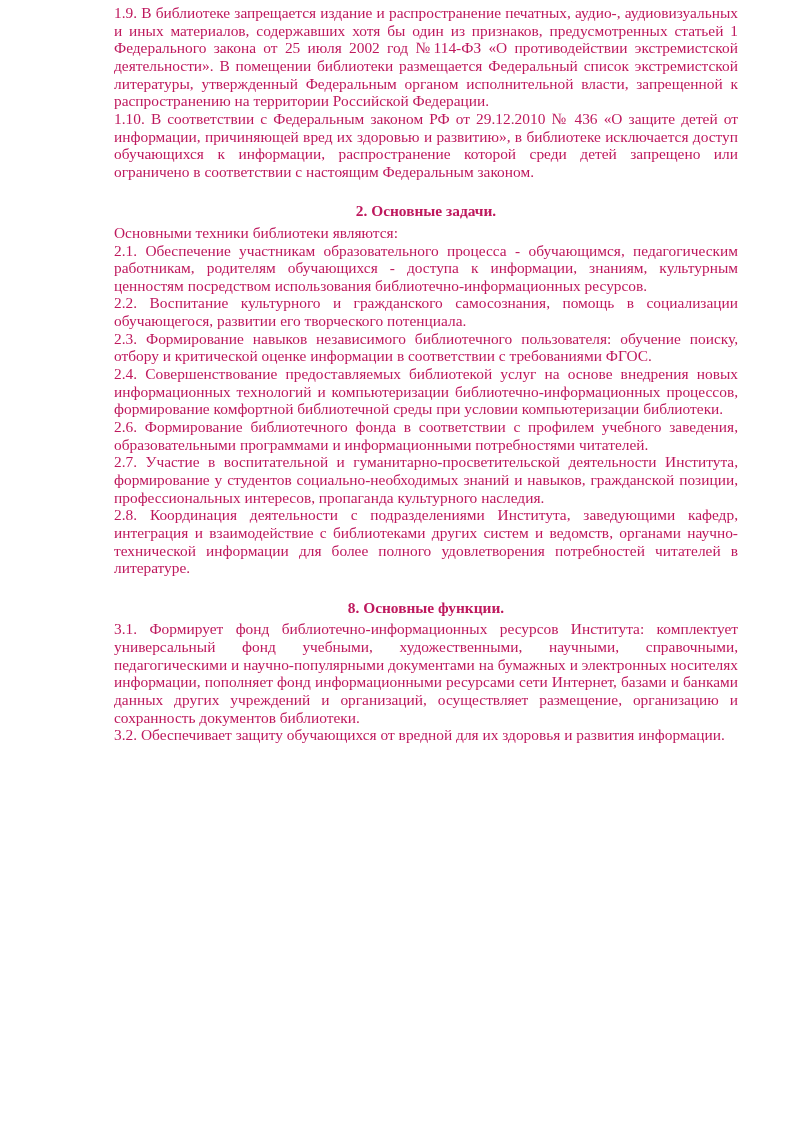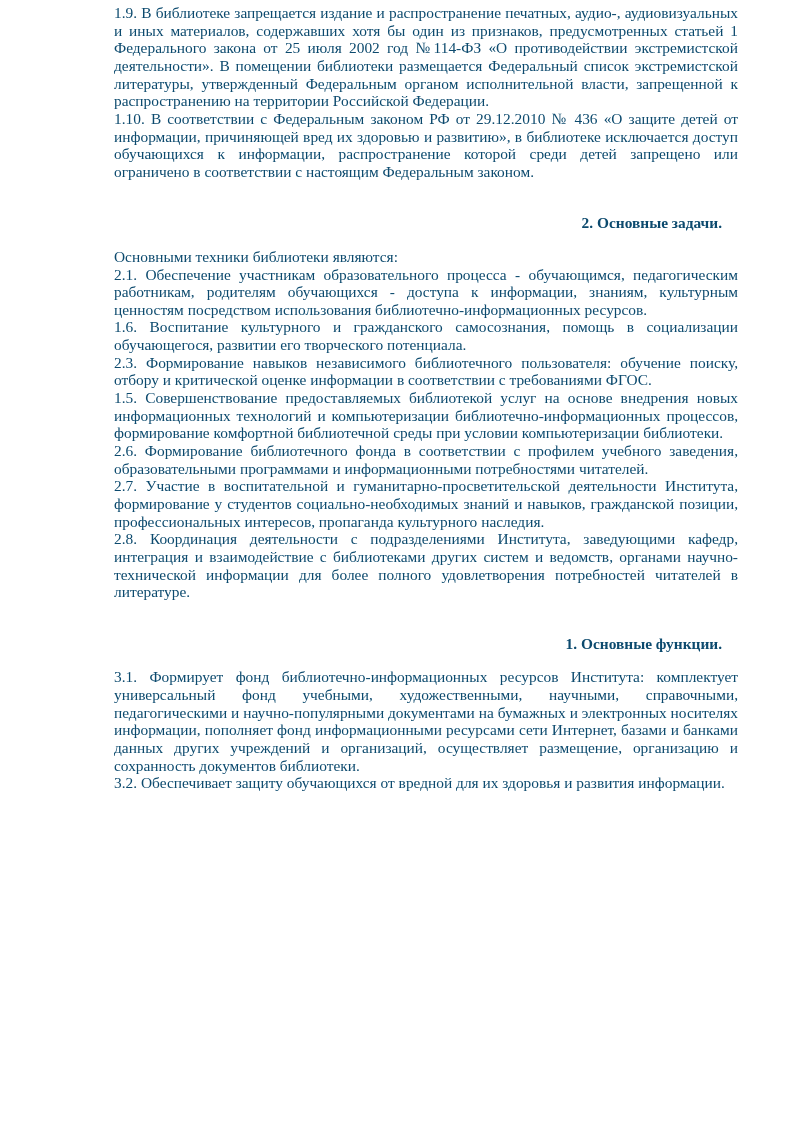--- a/index.html
+++ b/index.html
@@ -1,49 +1,49 @@
 <!DOCTYPE html>
 <html><head>
 <meta charset="utf-8">
 <style>
   html, body { margin: 0; padding: 0; background: #ffffff; }
   body { width: 794px; height: 1123px; overflow: hidden; position: relative; }
   .page {
     position: absolute; left: 114px; top: 4px; width: 624px;
     font-family: "Liberation Serif", "DejaVu Serif", serif;
-    font-size: 15.4px; line-height: 17.65px; color: #0c4a6e;
+    font-size: 15.4px; line-height: 17.65px; color: #be185d;
   }
   .p { margin: 0; text-align: justify; }
   .small { font-size: 12.3px; }
-  .heading { margin: 16px; text-align: right; font-weight: bold; }
+  .heading { margin: 4px; text-align: center; font-weight: bold; }
   .gap { height: 17.65px; }
 </style>
 </head>
 <body>
 
 <div class="page">
   <div>
     <p class="p">1.9. В библиотеке запрещается издание и распространение печатных, аудио-, аудиовизуальных и иных материалов, содержавших хотя бы один из признаков, предусмотренных статьей 1 Федерального закона от 25 июля 2002 год №114-ФЗ «О противодействии экстремистской деятельности». В помещении библиотеки размещается Федеральный список экстремистской литературы, утвержденный Федеральным органом исполнительной власти, запрещенной к распространению на территории Российской Федерации.</p>
     <p class="p">1.10. В соответствии с Федеральным законом РФ от 29.12.2010 № 436 «О защите детей от информации, причиняющей вред их здоровью и развитию», в библиотеке исключается доступ обучающихся к информации, распространение которой среди детей запрещено или ограничено в соответствии с настоящим Федеральным законом.</p>
   </div>
 
   <div class="gap"></div>
 
   <div>
     <p class="heading">2. Основные задачи.</p>
     <p class="p">Основными техники библиотеки являются:</p>
     <p class="p">2.1. Обеспечение участникам образовательного процесса - обучающимся, педагогическим работникам, родителям обучающихся - доступа к информации, знаниям, культурным ценностям посредством использования библиотечно-информационных ресурсов.</p>
-    <p class="p">1.6. Воспитание культурного и гражданского самосознания, помощь в социализации обучающегося, развитии его творческого потенциала.</p>
+    <p class="p">2.2. Воспитание культурного и гражданского самосознания, помощь в социализации обучающегося, развитии его творческого потенциала.</p>
     <p class="p">2.3. Формирование навыков независимого библиотечного пользователя: обучение поиску, отбору и критической оценке информации в соответствии с требованиями ФГОС.</p>
-    <p class="p">1.5. Совершенствование предоставляемых библиотекой услуг на основе внедрения новых информационных технологий и компьютеризации библиотечно-информационных процессов, формирование комфортной библиотечной среды при условии компьютеризации библиотеки.</p>
+    <p class="p">2.4. Совершенствование предоставляемых библиотекой услуг на основе внедрения новых информационных технологий и компьютеризации библиотечно-информационных процессов, формирование комфортной библиотечной среды при условии компьютеризации библиотеки.</p>
     <p class="p">2.6. Формирование библиотечного фонда в соответствии с профилем учебного заведения, образовательными программами и информационными потребностями читателей.</p>
     <p class="p">2.7. Участие в воспитательной и гуманитарно-просветительской деятельности Института, формирование у студентов социально-необходимых знаний и навыков, гражданской позиции, профессиональных интересов, пропаганда культурного наследия.</p>
     <p class="p">2.8. Координация деятельности с подразделениями Института, заведующими кафедр, интеграция и взаимодействие с библиотеками других систем и ведомств, органами научно-технической информации для более полного удовлетворения потребностей читателей в литературе.</p>
   </div>
 
   <div class="gap"></div>
 
   <div>
-    <p class="heading">1. Основные функции.</p>
+    <p class="heading">8. Основные функции.</p>
     <p class="p">3.1. Формирует фонд библиотечно-информационных ресурсов Института: комплектует универсальный фонд учебными, художественными, научными, справочными, педагогическими и научно-популярными документами на бумажных и электронных носителях информации, пополняет фонд информационными ресурсами сети Интернет, базами и банками данных других учреждений и организаций, осуществляет размещение, организацию и сохранность документов библиотеки.</p>
     <p class="p">3.2. Обеспечивает защиту обучающихся от вредной для их здоровья и развития информации.</p>
   </div>
 </div>
 
 </body></html>

